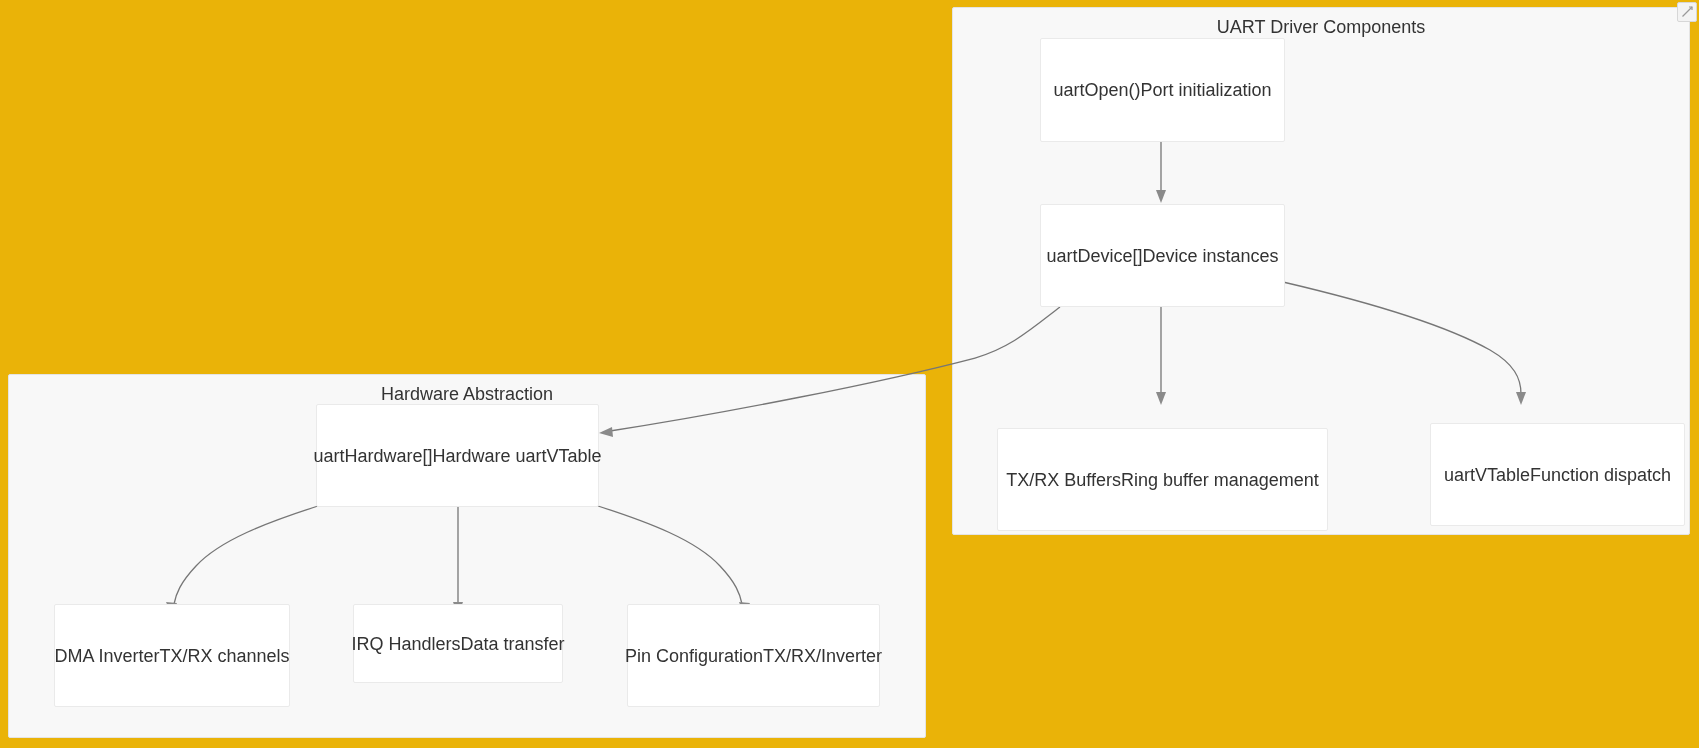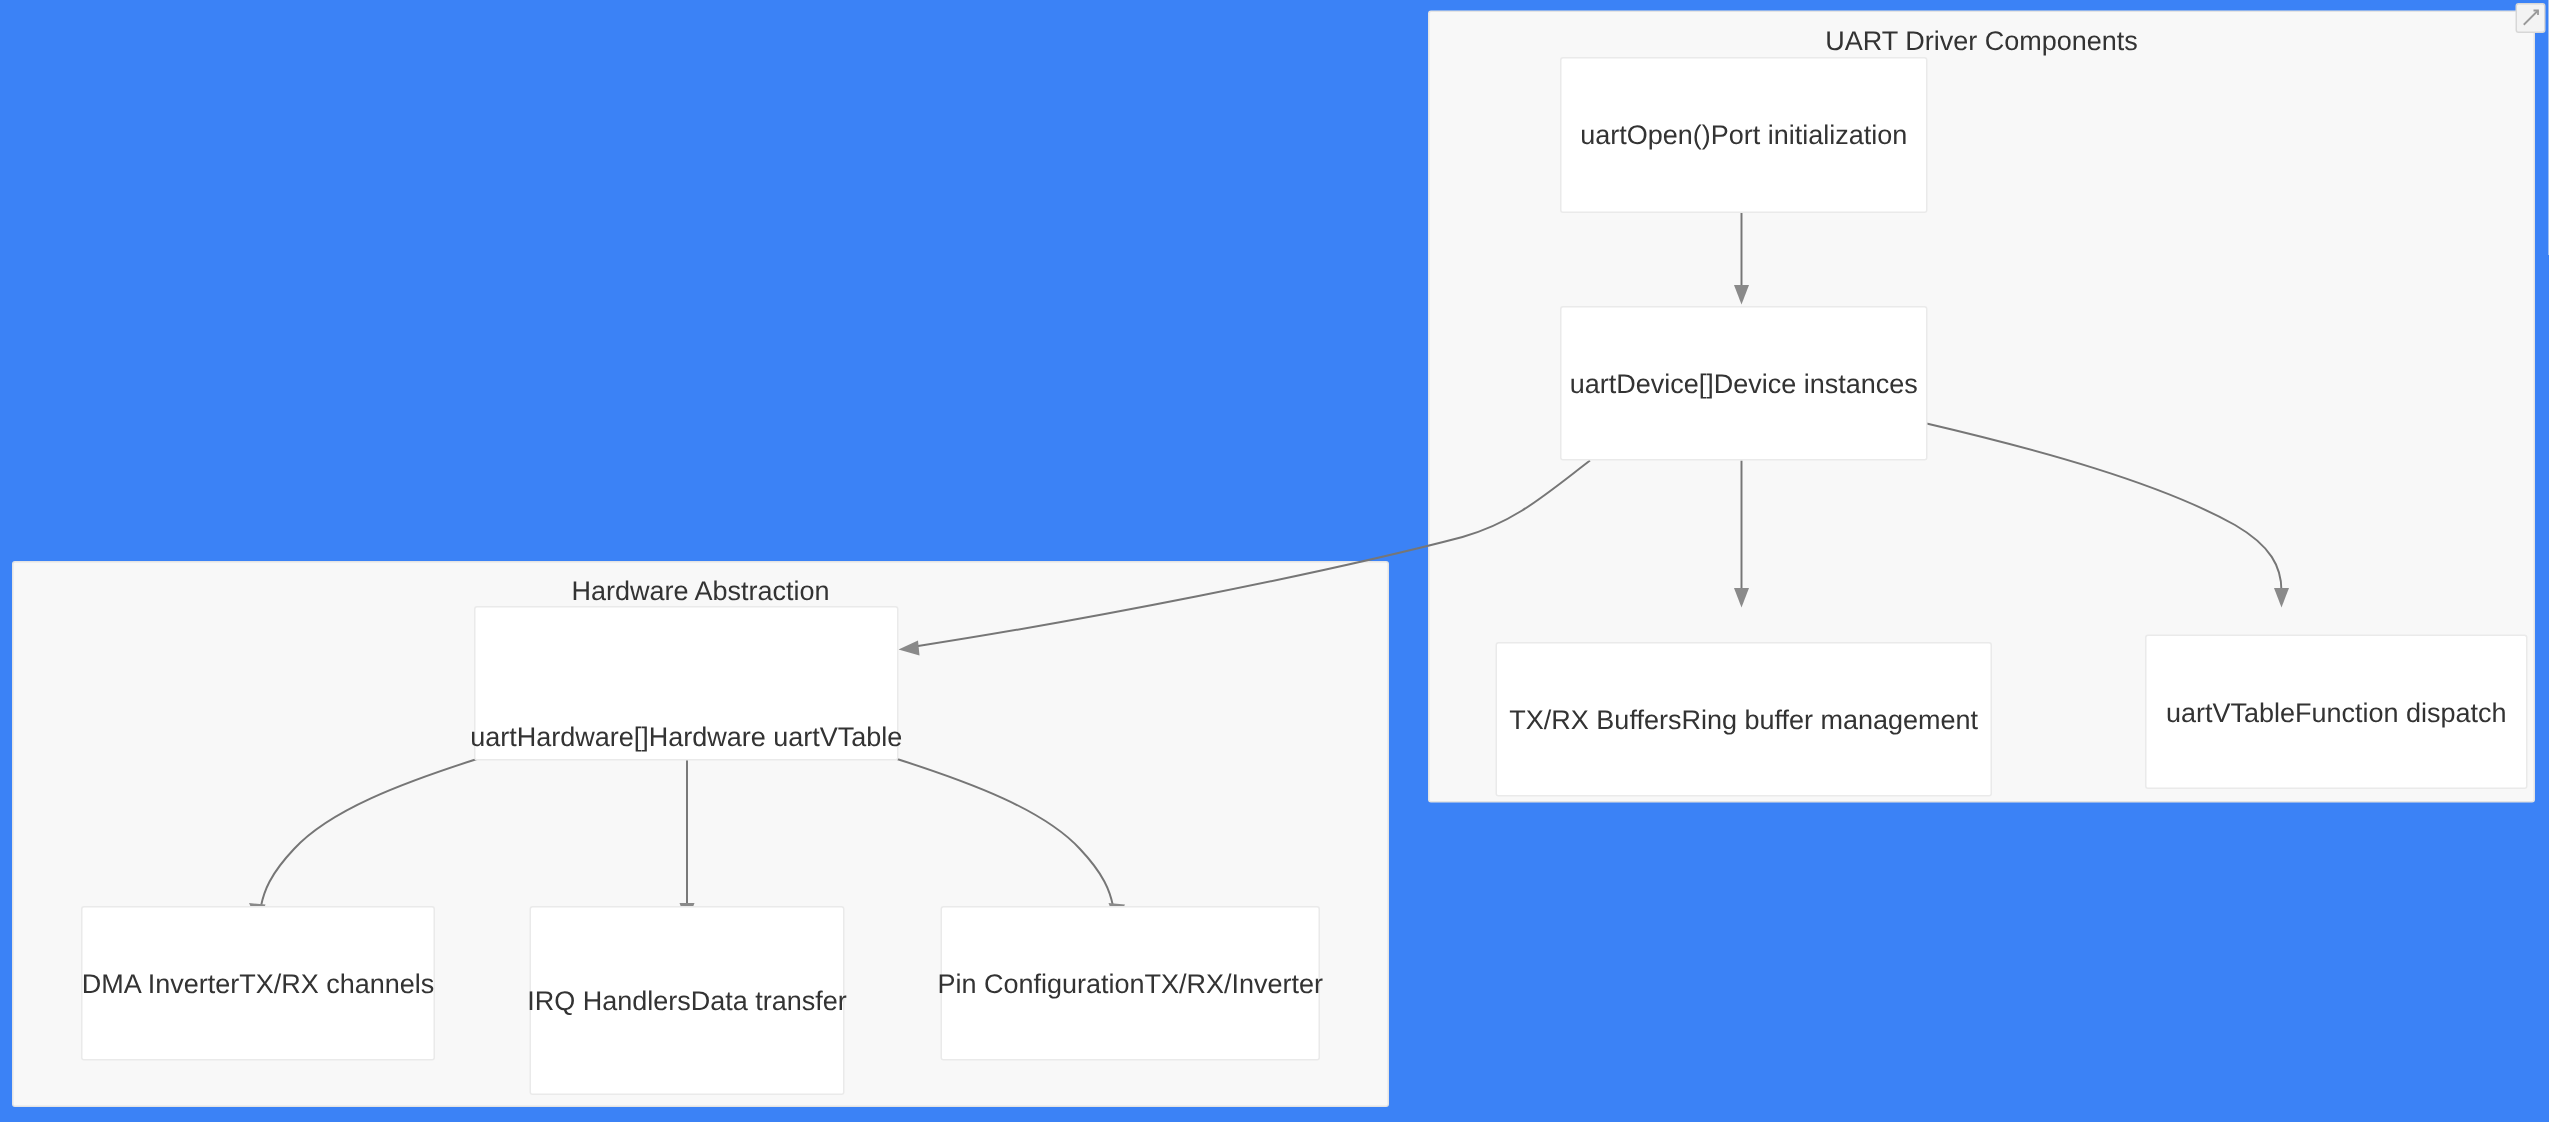--- a/index.html
+++ b/index.html
@@ -7,21 +7,21 @@
     padding: 0;
     background: #f1f0ee;
   }
   body {
     font-family: "Liberation Sans", sans-serif;
   }
   #canvas {
     position: relative;
     width: 1699px;
     height: 748px;
-    background: #3b82f6;
+    background: #eab308;
     overflow: hidden;
   }
   .subgraph {
     position: absolute;
     background: #f8f8f8;
     border: 1px solid #e4e4e4;
     border-radius: 2px;
     box-sizing: border-box;
   }
   .subgraph-title {
@@ -148,31 +148,31 @@
   <div class="node" style="left:997px; top:404px; width:331px; height:103px;margin-top:24px;">
     <span class="line">TX/RX Buffers</span>
     <span class="line">Ring buffer management</span>
   </div>
 
   <div class="node" style="left:1390px; top:423px; width:255px; height:103px;margin-left:40px;">
     <span class="line">uartVTable</span>
     <span class="line">Function dispatch</span>
   </div>
 
-  <div class="node" style="left:316px; top:404px; width:283px; height:103px;align-items:flex-end;">
+  <div class="node" style="left:316px; top:404px; width:283px; height:103px;">
     <span class="line">uartHardware[]</span>
     <span class="line">Hardware uartVTable</span>
   </div>
 
   <div class="node" style="left:54px; top:604px; width:236px; height:103px;">
     <span class="line">DMA Inverter</span>
     <span class="line">TX/RX channels</span>
   </div>
 
-  <div class="node" style="left:353px; top:604px; width:210px; height:126px;">
+  <div class="node" style="left:353px; top:604px; width:210px; height:79px;">
     <span class="line">IRQ Handlers</span>
     <span class="line">Data transfer</span>
   </div>
 
   <div class="node" style="left:627px; top:604px; width:253px; height:103px;text-align:center;">
     <span class="line">Pin Configuration</span>
     <span class="line">TX/RX/Inverter</span>
   </div>
 
   <div class="corner-widget">

